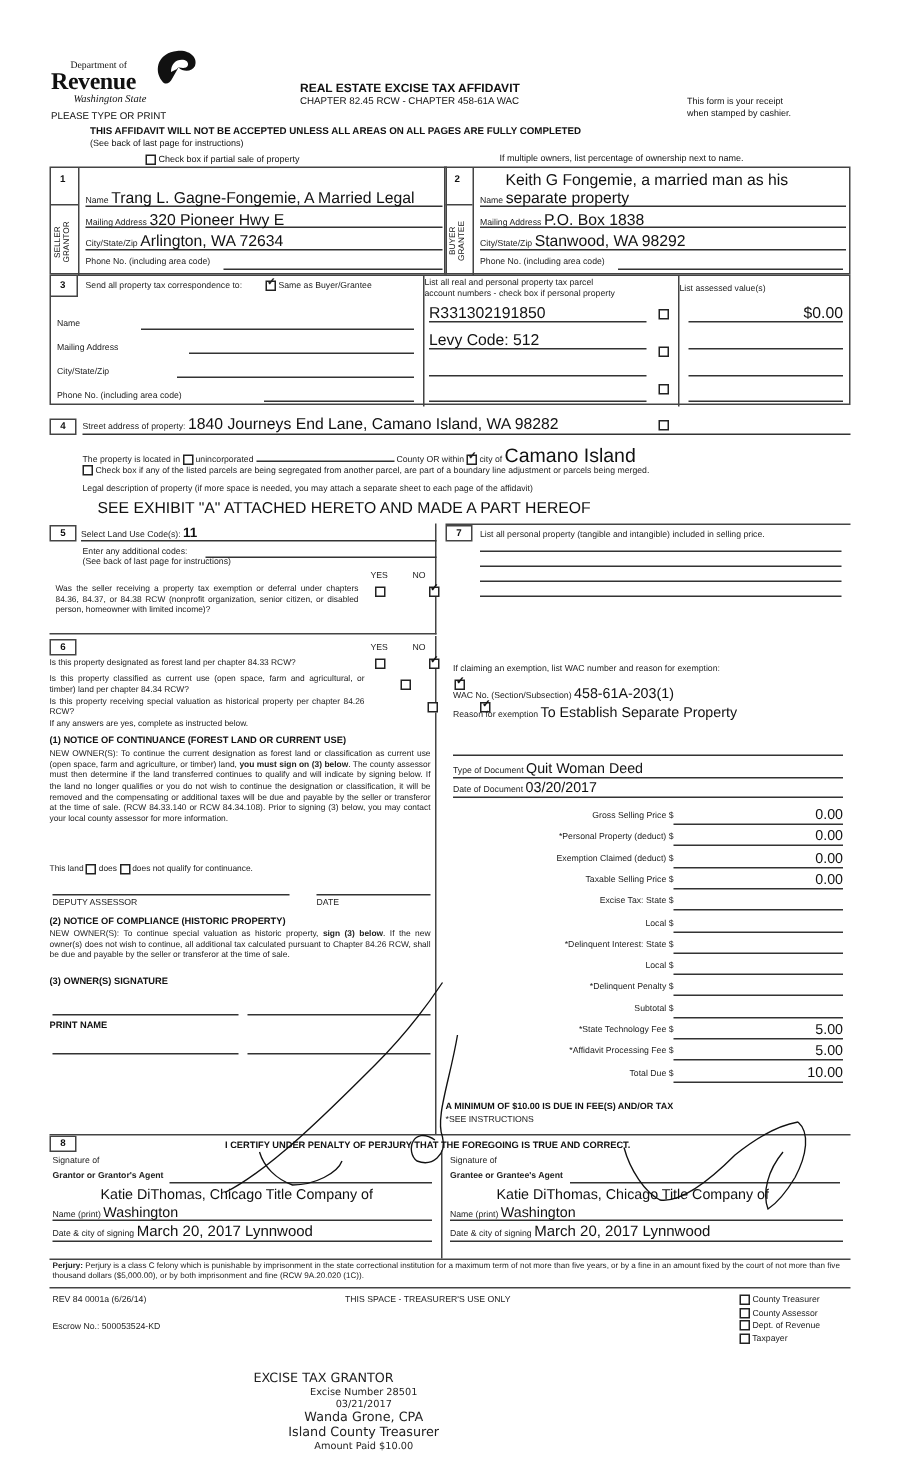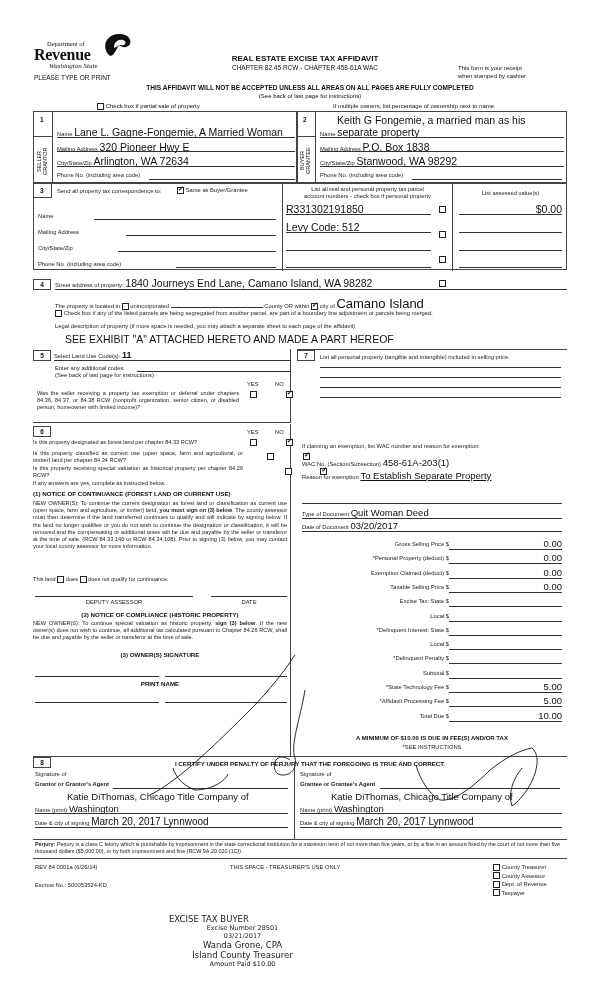--- a/index.html
+++ b/index.html
@@ -7,21 +7,21 @@
   body { font-family: "Liberation Sans", sans-serif; color: #111; position: relative; font-size: 6px; }
   .abs { position: absolute; }
   .fill { font-family: "Liberation Sans", sans-serif; font-size: 10.5px; color: #111; }
   .lbl { font-size: 5.8px; color: #222; }
   .line { border-bottom: 1px solid #333; }
   .cb { display: inline-block; width: 7px; height: 7px; border: 1px solid #222; vertical-align: middle; position: relative; background:#fff; }
   .cb.checked::after { content: "✓"; position: absolute; left: 0px; top: -3px; font-size: 7px; font-weight: bold; line-height: 1; }
   .box { border: 1px solid #444; }
   .secnum { border: 1px solid #444; font-weight: bold; font-size: 6.5px; width: 18px; height: 11px; text-align: center; line-height: 10px; background: #fff; }
   .bold { font-weight: bold; }
-  .center { text-align: center; }
+  .center { }
   .right { text-align: right; }
   .vert { writing-mode: vertical-rl; transform: rotate(180deg); font-size: 5.5px; text-align: center; line-height: 6px; }
   .para { font-size: 5.6px; line-height: 7.2px; text-align: justify; color: #222; }
   .stamp { font-family: "DejaVu Sans", sans-serif; color: #222; text-align: center; }
 </style>
 </head>
 <body>
 
 <div class="abs" style="left:34px;top:36px;width:100px;height:36px;">
   <div class="abs" style="left:13px;top:4px;font-size:6.5px;font-family:'Liberation Serif',serif;">Department of</div>
@@ -48,21 +48,21 @@
 <div class="abs" style="left:333px;top:103px;font-size:6px;">If multiple owners, list percentage of ownership next to name.</div>
 
 <div class="abs box" style="left:33px;top:111px;width:265px;height:72px;">
   <div class="abs bold" style="left:6px;top:4px;font-size:6.5px;">1</div>
   <div class="abs" style="left:18px;top:0;width:1px;height:72px;background:#444;"></div>
   <div class="abs" style="left:0;top:24px;width:18px;height:1px;background:#444;"></div>
   <div class="abs vert" style="left:2px;top:28px;height:42px;width:14px;"><span>SELLER</span><br><span>GRANTOR</span></div>
 
   <div class="abs line" style="left:23px;top:14px;width:238px;height:12px;">
     <span class="lbl">Name</span>
-    <span class="fill">Lane L. Gagne-Fongemie, A Married Woman</span>
+    <span class="fill">Trang L. Gagne-Fongemie, A Married Legal</span>
   </div>
   <div class="abs line" style="left:23px;top:29px;width:238px;height:11px;">
     <span class="lbl">Mailing Address</span>
     <span class="fill">320 Pioneer Hwy E</span>
   </div>
   <div class="abs line" style="left:23px;top:43px;width:238px;height:12px;">
     <span class="lbl">City/State/Zip</span>
     <span class="fill">Arlington, WA 72634</span>
   </div>
   <div class="abs" style="left:23px;top:60px;width:238px;height:9px;">
@@ -239,21 +239,21 @@
   <div class="abs line" style="left:132px;top:278px;width:122px;height:1px;"></div>
 </div>
 
 <div class="abs lbl" style="left:302px;top:443px;">If claiming an exemption, list WAC number and reason for exemption:</div>
 <div class="abs" style="left:302px;top:457px;">
   <span class="lbl">WAC No. (Section/Subsection)</span>
   <span class="fill" style="font-size:9.5px;">458-61A-203(1)</span>
 </div>
 <div class="abs" style="left:302px;top:470px;">
   <span class="lbl">Reason for exemption</span>
-  <span class="fill" style="font-size:9.5px;text-decoration:underline;">To Establish Separate Property</span>
+  <span class="fill" style="font-size:9.5px;">To Establish Separate Property</span>
 </div>
 
 <div class="abs line" style="left:302px;top:503px;width:260px;height:1px;"></div>
 <div class="abs line" style="left:302px;top:507px;width:260px;height:12px;">
   <span class="lbl">Type of Document</span>
   <span class="fill" style="font-size:9.5px;">Quit Woman Deed</span>
 </div>
 <div class="abs line" style="left:302px;top:520px;width:260px;height:12px;">
   <span class="lbl">Date of Document</span>
   <span class="fill" style="font-size:9.5px;">03/20/2017</span>
@@ -372,19 +372,19 @@
 <div class="abs lbl" style="left:230px;top:864px;">THIS SPACE - TREASURER'S USE ONLY</div>
 <div class="abs lbl" style="left:35px;top:882px;">Escrow No.:  500053524-KD</div>
 <div class="abs lbl" style="left:493px;top:863px;line-height:8.5px;">
   <div><span class="cb"></span> <span>County Treasurer</span></div>
   <div><span class="cb"></span> <span>County Assessor</span></div>
   <div><span class="cb"></span> <span>Dept. of Revenue</span></div>
   <div><span class="cb"></span> <span>Taxpayer</span></div>
 </div>
 
 <div class="abs stamp" style="left:160px;top:914px;width:165px;">
-  <div style="font-size:8.5px;text-align:left;padding-left:9px;">EXCISE TAX BUYER</div>
+  <div style="font-size:8.5px;text-align:left;padding-left:9px;">EXCISE TAX GRANTOR</div>
   <div style="font-size:6.5px;">Excise Number 28501</div>
   <div style="font-size:6.5px;">03/21/2017</div>
   <div style="font-size:8.5px;">Wanda Grone, CPA</div>
   <div style="font-size:8.5px;">Island County Treasurer</div>
   <div style="font-size:6.5px;">Amount Paid $10.00</div>
 </div>
 
 </body></html>

